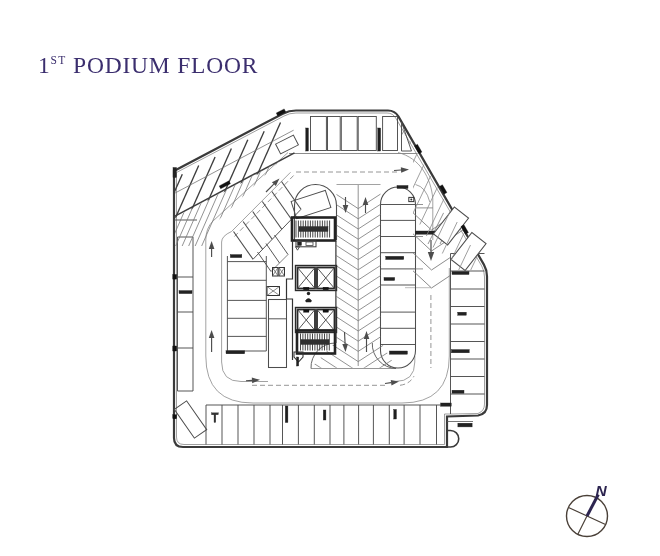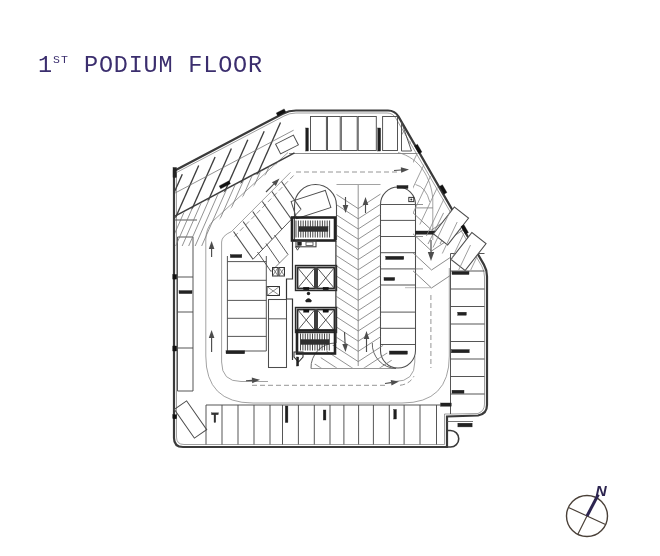--- a/index.html
+++ b/index.html
@@ -1,15 +1,15 @@
 <!DOCTYPE html>
 <html><head><meta charset="utf-8">
 <style>
 html,body{margin:0;padding:0;background:#ffffff;width:660px;height:556px;overflow:hidden}
-.title{position:absolute;left:38px;top:53.5px;line-height:1;font-family:Liberation Mono, monospace;color:#3b2e6e;font-size:23.5px;letter-spacing:0.8px;font-weight:400}
+.title{position:absolute;left:38px;top:53.5px;line-height:1;font-family:Liberation Serif, serif;color:#3b2e6e;font-size:23.5px;letter-spacing:0.8px;font-weight:400}
 .title sup{font-size:11.5px;letter-spacing:1.2px;vertical-align:9.5px;line-height:0}
 </style></head>
 <body>
 <div class="title">1<sup>ST</sup>&nbsp;PODIUM&nbsp;FLOOR</div>
 <svg width="660" height="556" viewBox="0 0 660 556" style="position:absolute;left:0;top:0">
 <path d="M 296,110.5 L 388,110.5 Q 395,110.5 398.5,116.6 L 483.9,264.6 Q 487,270 487,276.3 L 487,405 Q 487,414 478,415.5 L 447,416.5 L 447,447 L 183,447 Q 174,447 174,438 L 174,171 L 282.8,113.7 Q 289,110.5 296,110.5 Z" fill="none" stroke="#3a3a3a" stroke-width="2.2"></path>
 <path d="M 296,113 L 387,113 Q 393,113 396,118.5 L 481.7,266 Q 484.5,271 484.5,277 L 484.5,404 Q 484.5,411 478,413.5 L 453,414 L 444.5,414 L 444.5,444.5 L 184,444.5 Q 176.5,444.5 176.5,437 L 176.5,172.5 L 283.9,116.1 Q 289.5,113 296,113 Z" fill="none" stroke="#777" stroke-width="0.7"></path>
 <line x1="447.0" y1="421.5" x2="473.0" y2="421.5" stroke="#555" stroke-width="0.8"></line>
 <rect x="458.0" y="423.5" width="14.0" height="3.2" fill="#222" stroke="#222" stroke-width="0.8"></rect>
 <path d="M 447,430.5 L 450.5,430.5 A 8.2,8.2 0 0 1 450.5,447 L 447,447 Z" fill="none" stroke="#3a3a3a" stroke-width="1.6"></path>

